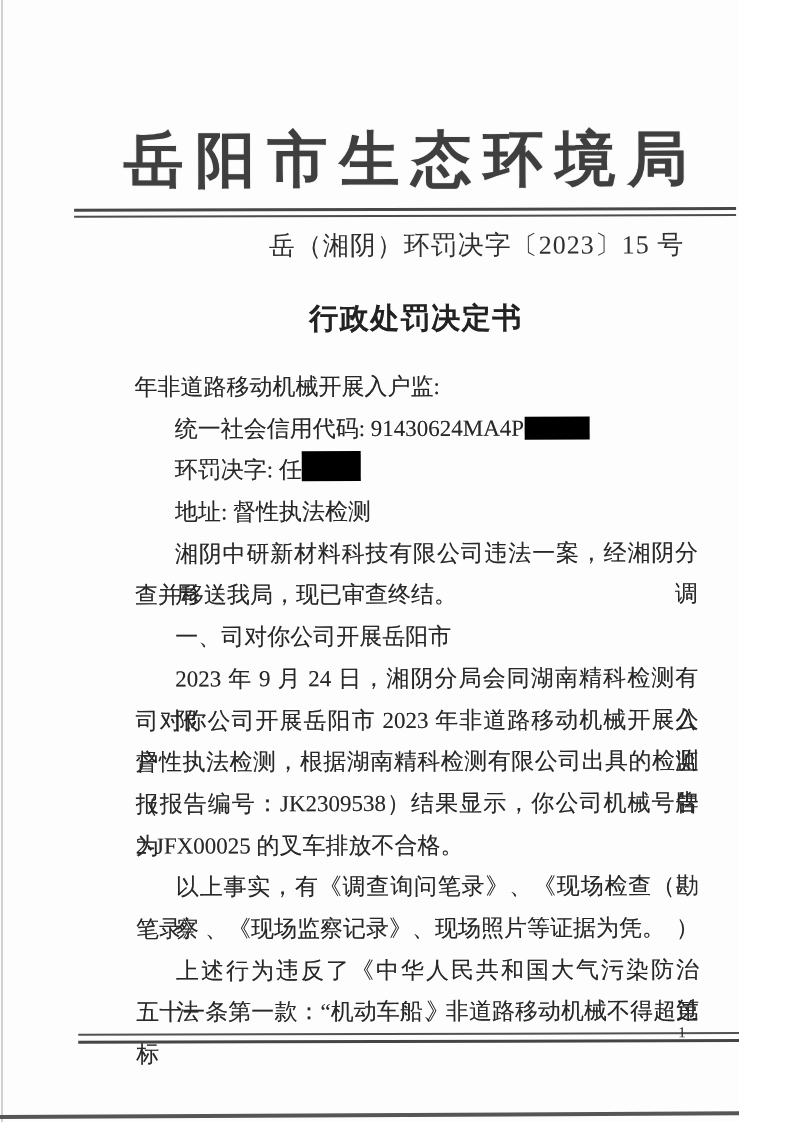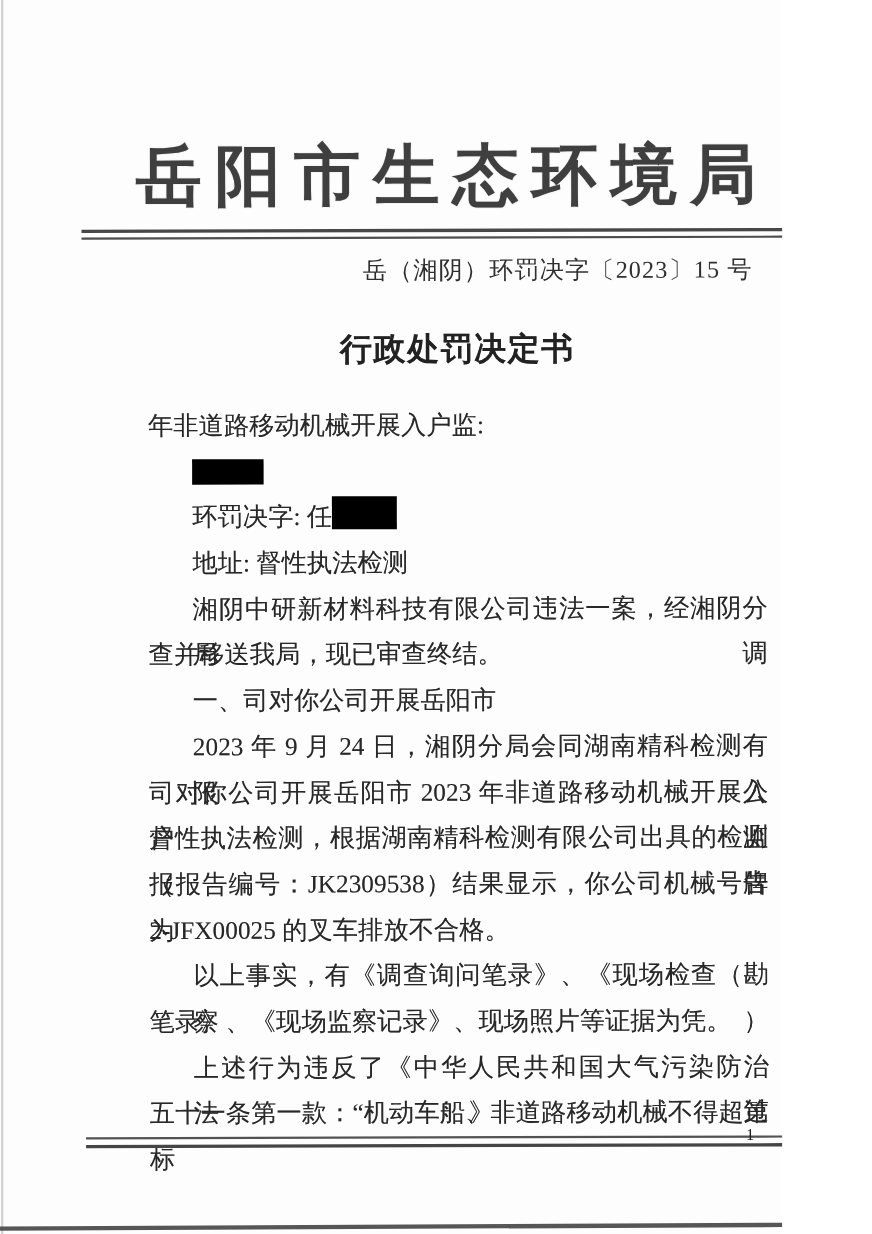--- a/index.html
+++ b/index.html
@@ -3,20 +3,21 @@
 <meta charset="utf-8">
 <style>
   html,body{margin:0;padding:0;background:#ffffff;}
   .scan{
     position:relative;
     width:711px;height:1122px;
     background:#fdfdfd;
     overflow:hidden;
     font-family:"Liberation Serif","DejaVu Serif",serif;
     color:#262626;
+    padding-left:28px;
   }
   .edge-left{
     position:absolute;left:1px;top:0;width:2px;height:1122px;
     background:#c2c2c2;opacity:.75;
   }
   .edge-right{
     position:absolute;left:789px;top:0;width:2px;height:1122px;
     background:#c0c0c0;opacity:.8;
   }
   .edge-bottom{
@@ -39,21 +40,21 @@
     white-space:nowrap;
   }
   .agency-inner{position:relative;left:16px;}
   .rule{
     position:absolute;left:75px;top:208px;width:662px;height:4px;
     border-top:3px solid #474747;
     border-bottom:2px solid #4d4d4d;
   }
   .docnum{
     position:absolute;right:108px;top:233px;
-    font-size:22px;line-height:26px;
+    font-size:26px;line-height:26px;
     color:#2f2f2f;
     white-space:nowrap;
     letter-spacing:1px;
   }
   .doc-title{
     position:absolute;left:135px;width:563px;top:302px;
     text-align:center;
     font-size:29px;line-height:33px;font-weight:bold;
     letter-spacing:1.5px;
     color:#222;
@@ -106,21 +107,21 @@
     </div>
 
     <div class="rule"></div>
 
     <div class="docnum">岳（湘阴）环罚决字〔2023〕15 号</div>
 
     <div class="doc-title">行政处罚决定书</div>
 
     <div class="body-col" id="body-lines">
         <div class="line"><span>年非道路移动机械开展入户监:</span></div>
-        <div class="line i"><span class="redaction" style="width: 65px; height: 23px;"></span></div>
+        <div class="line i"><span>统一社会信用代码: 91430624MA4P</span><span class="redaction" style="width: 65px; height: 23px;"></span></div>
         <div class="line i"><span>环罚决字: 任</span><span class="redaction" style="width: 59px; height: 30px;"></span></div>
         <div class="line i"><span>地址: 督性执法检测</span></div>
         <div class="line i j"><span>湘阴中研新材料科技有限公司违法一案，经湘阴分局调</span></div>
         <div class="line"><span>查并移送我局，现已审查终结。</span></div>
         <div class="line i"><span>一、司对你公司开展岳阳市</span></div>
         <div class="line i j"><span>2023 年 9 月 24 日，湘阴分局会同湖南精科检测有限公</span></div>
         <div class="line j"><span>司对你公司开展岳阳市 2023 年非道路移动机械开展入户监</span></div>
         <div class="line j"><span>督性执法检测，根据湖南精科检测有限公司出具的检测报告</span></div>
         <div class="line j"><span>（报告编号：JK2309538）结果显示，你公司机械号牌为</span></div>
         <div class="line"><span>2-JFX00025 的叉车排放不合格。</span></div>

